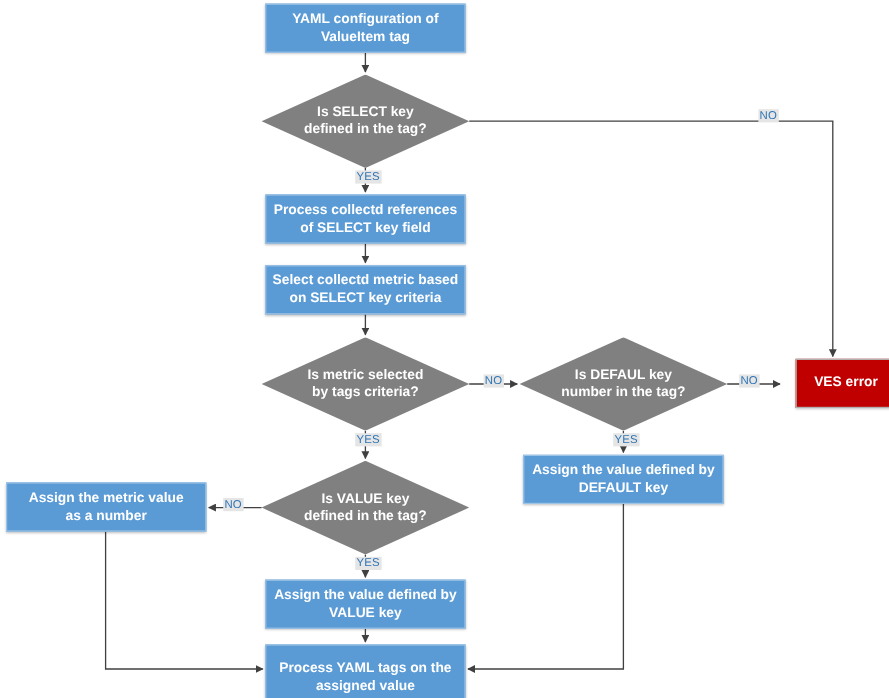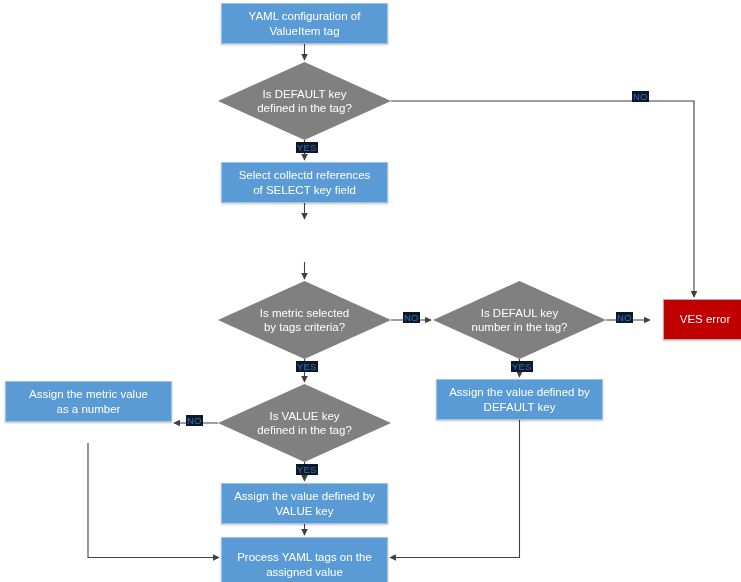--- a/index.html
+++ b/index.html
@@ -27,20 +27,21 @@
   }
   .node {
     position: absolute;
     box-sizing: border-box;
     display: flex;
     align-items: center;
     justify-content: center;
     text-align: center;
     line-height: 1.25;
     z-index: 2;
+    font-weight: bold;
   }
   .node .lbl {
     display: block;
     white-space: pre-line;
     padding: 0 4px;
   }
   
   .rect {
     background: #5B9BD5;
     border: 1px solid #9DC3E6;
@@ -61,21 +62,21 @@
     clip-path: polygon(50% 0%, 100% 50%, 50% 100%, 0% 50%);
   }
   .diamond .lbl {
     max-width: 72%;
   }
   .edge-label {
     position: absolute;
     color: #2E74B5;
     font-size: 9.5px;
     letter-spacing: 0.2px;
-    background: #0f172a;
+    background: #e5e5e5;
     padding: 0 1px;
     z-index: 3;
     white-space: nowrap;
   }
 </style>
 </head>
 <body>
 
 <div id="canvas">
 
@@ -116,29 +117,33 @@
       <path d="M 88 443 L 88 557.5 L 219 557.5"></path>
     </g>
   </svg>
 
   <div class="node rect" style="left:221px; top:3px; width:167px; height:41px;">
     <span class="lbl">YAML configuration of
 ValueItem tag</span>
   </div>
 
   <div class="node diamond" style="left:218px; top:62px; width:173px; height:78px;">
-    <span class="lbl">Is DEFAULT key
+    <span class="lbl">Is SELECT key
 defined in the tag?</span>
   </div>
 
   <div class="node rect" style="left:221px; top:162px; width:167px; height:41px;">
-    <span class="lbl">Select collectd references
+    <span class="lbl">Process collectd references
 of SELECT key field</span>
   </div>
 
+  <div class="node rect" style="left:221px; top:221px; width:167px; height:41px;">
+    <span class="lbl">Select collectd metric based
+on SELECT key criteria</span>
+  </div>
 
   <div class="node diamond" style="left:218px; top:281px; width:173px; height:78px;">
     <span class="lbl">Is metric selected
 by tags criteria?</span>
   </div>
 
   <div class="node diamond" style="left:433px; top:281px; width:173px; height:78px;">
     <span class="lbl">Is DEFAUL key
 number in the tag?</span>
   </div>
@@ -150,21 +155,21 @@
   <div class="node rect" style="left:436px; top:379px; width:167px; height:41px;">
     <span class="lbl">Assign the value defined by
 DEFAULT key</span>
   </div>
 
   <div class="node diamond" style="left:218px; top:384px; width:173px; height:78px;">
     <span class="lbl">Is VALUE key
 defined in the tag?</span>
   </div>
 
-  <div class="node rect" style="left:5px; top:381px; width:167px; height:41px;">
+  <div class="node rect" style="left:5px; top:402px; width:167px; height:41px;">
     <span class="lbl">Assign the metric value
 as a number</span>
   </div>
 
   <div class="node rect" style="left:221px; top:483px; width:167px; height:41px;">
     <span class="lbl">Assign the value defined by
 VALUE key</span>
   </div>
 
   <div class="node rect" style="left:221px; top:537px; width:167px; height:55px;">

